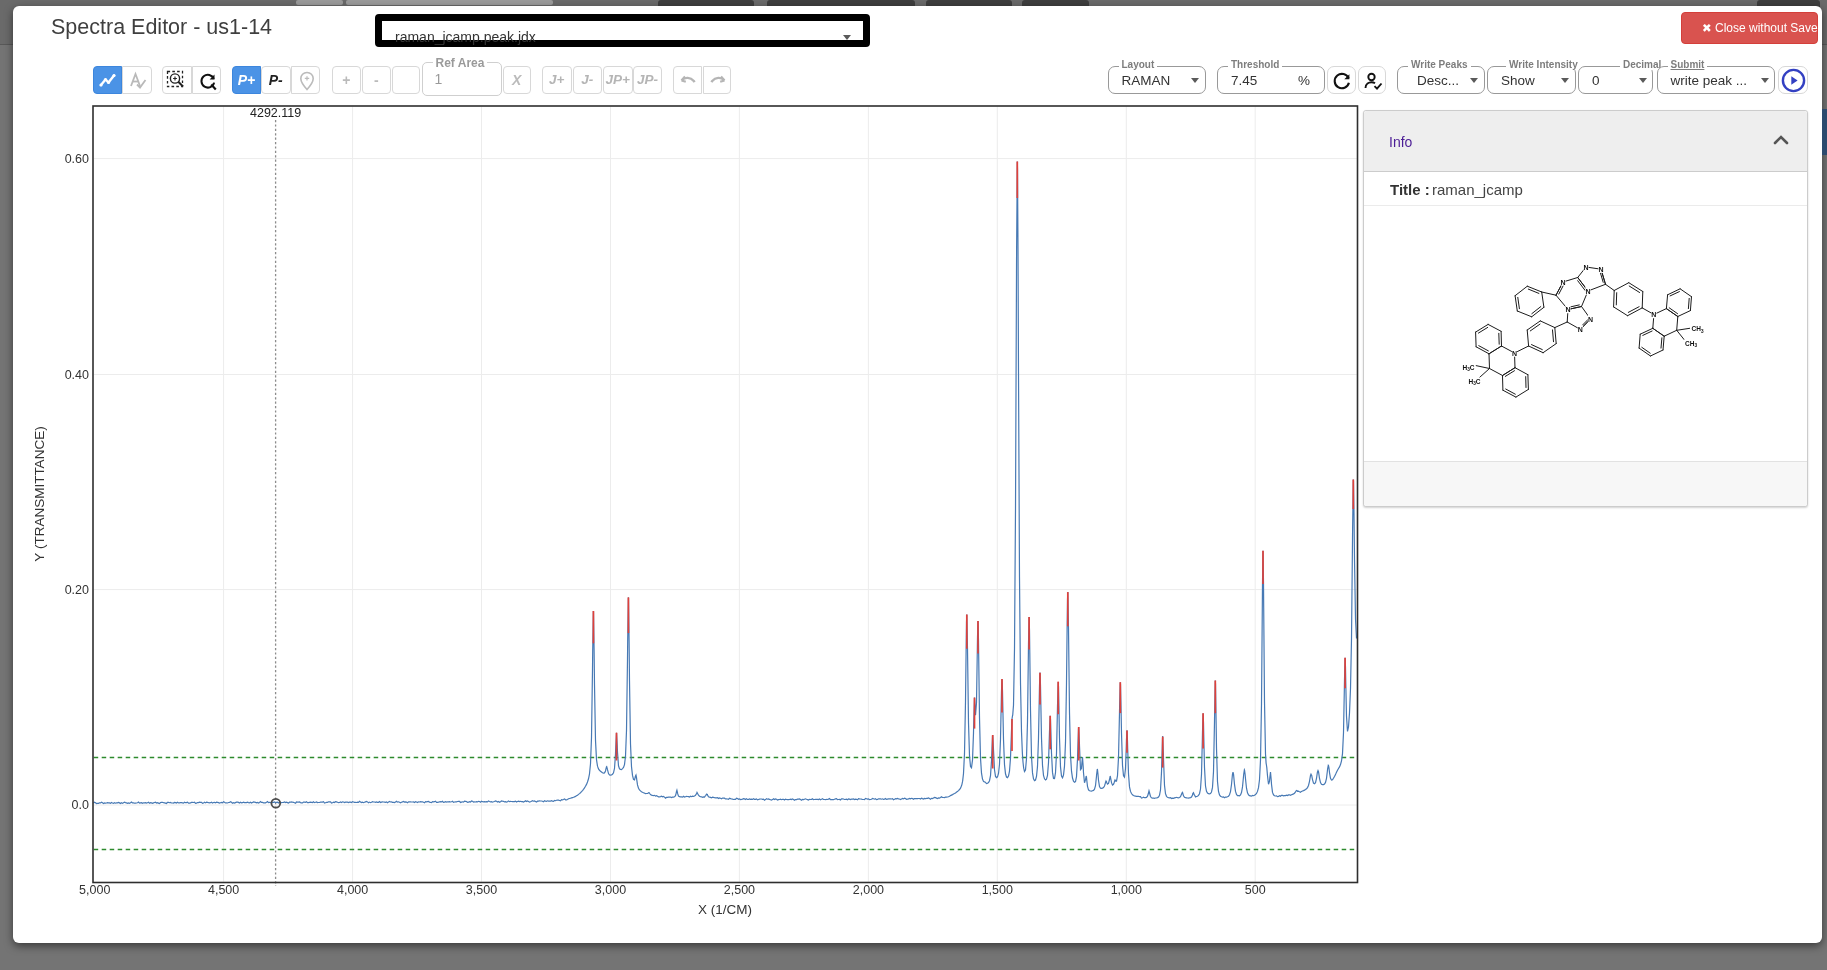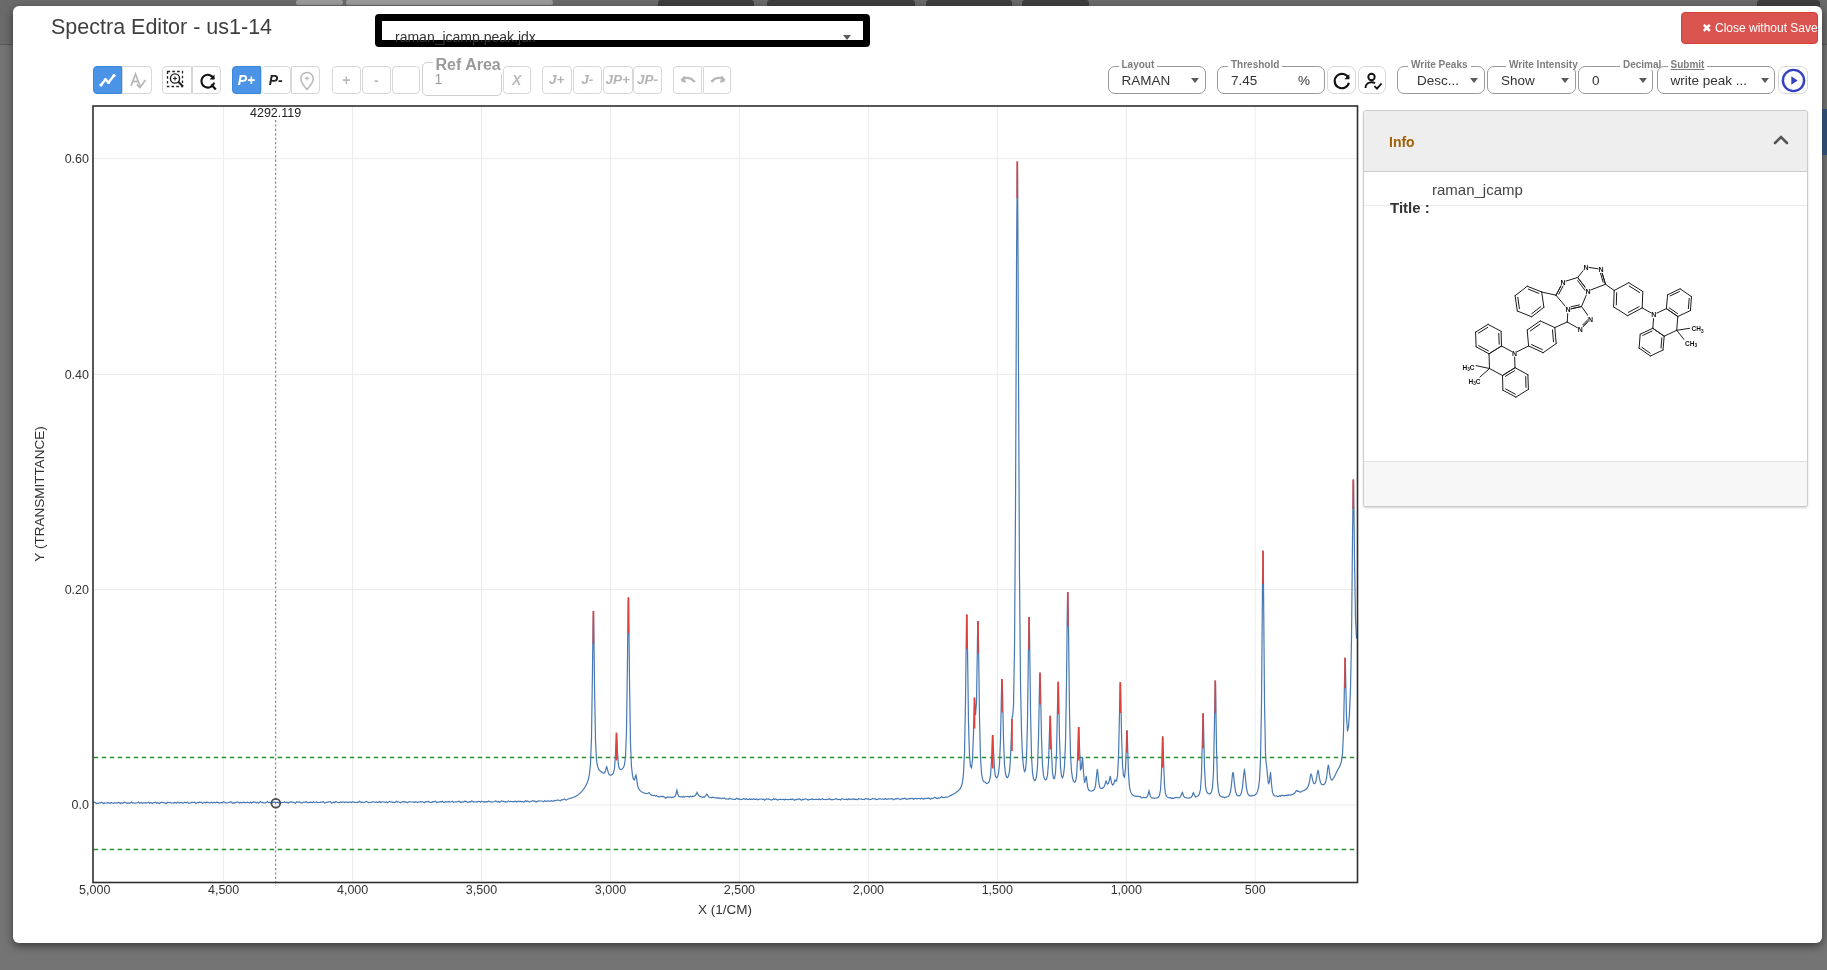--- a/index.html
+++ b/index.html
@@ -21,23 +21,23 @@
   
   .tbtn { position:absolute; top:65.5px; height:28.5px; background:#fff; border:1px solid #d8d8d8; border-radius:4px; }
   .tbtn.blue { background:#4b93e6; border-color:#3c86dd; }
   .lbl { color:#7d7d7d; font-weight:bold; font-size:10px; position:absolute; background:#fff; padding:0 3px; white-space:nowrap; }
   .fieldset { position:absolute; top:65.5px; height:28.5px; border:1px solid #999; border-radius:7px; background:#fff; }
   .ctext { font-size:13.5px; color:#333; position:absolute; top:6px; }
   
   #info { position:absolute; left:1363px; top:110px; width:445px; height:397px; background:#fff;
      border:1px solid #ccc; border-radius:3px; box-shadow:0 1px 2px rgba(0,0,0,.18); }
   #info-h { position:absolute; left:0; top:0; width:100%; height:61px; background:#eee; border-bottom:1px solid #ccc; border-radius:3px 3px 0 0; }
-  #info-h .t { position:absolute; left:25px; top:23px; font-size:14px; color:#a16207;font-weight:bold; }
+  #info-h .t { position:absolute; left:25px; top:23px; font-size:14px; color:#4c1d95; }
   #info-title-row { position:absolute; left:0; top:62px; width:100%; height:33px; border-bottom:1px solid #ebebeb; }
-  #info-title-row .b { position:absolute; left:26px; top:8px; font-size:15px; font-weight:bold; color:#333;margin-top:18px; }
+  #info-title-row .b { position:absolute; left:26px; top:8px; font-size:15px; font-weight:bold; color:#333; }
   #info-title-row .v { position:absolute; left:68px; top:8px; font-size:15px; color:#444; }
   #info-f { position:absolute; left:0; bottom:0; width:100%; height:45px; background:#f7f7f7; border-top:1px solid #e2e2e2; border-radius:0 0 3px 3px; }
 </style>
 </head>
 <body>
 <div id="backdrop-top"></div>
 <div class="ltab" style="left:296px; width:47px;"></div>
 <div class="ltab" style="left:346px; width:207px;"></div>
 <div class="btab" style="left:658px; width:96px;"></div>
 <div class="btab" style="left:767px; width:148px;"></div>
@@ -86,21 +86,21 @@
 <path d="M9 5.2 L9 9.6 M6.8 7.4 L11.2 7.4" stroke="#bbb" stroke-width="1.2"></path>
     </svg></div>
 <div class="tbtn" style="left:332px; width:28.5px; ">
     <span style="display:block;text-align:center;font-size:14px;color:#bbb;line-height:26.5px;font-weight:bold;">+</span>
   </div>
 <div class="tbtn" style="left:362px; width:28.5px; ">
     <span style="display:block;text-align:center;font-size:14px;color:#bbb;line-height:26.5px;font-weight:bold;">-</span>
   </div>
 <div class="tbtn" style="left:392px; width:28px; "></div>
 <div class="fieldset" style="left:421.5px; width:80px; top:61.5px; height:34px; border-color:#cfcfcf; border-radius:5px;">
-    <span class="lbl" style="left:10px; top:-7px; font-size:16px; color:#9a9a9a;">Ref Area</span>
+    <span class="lbl" style="left:10px; top:-7px; font-size:12px; color:#9a9a9a;">Ref Area</span>
     <span style="position:absolute; left:12px; top:8px; font-size:14px; color:#9a9a9a;">1</span>
   </div>
 <div class="tbtn" style="left:502.5px; width:28.5px; ">
     <span style="display:block;text-align:center;font-size:14px;color:#bbb;line-height:26.5px;font-style:italic;font-weight:bold;">X</span>
   </div>
 <div class="tbtn" style="left:542px; width:29.5px; ">
     <span style="display:block;text-align:center;font-size:13.5px;color:#b5b5b5;line-height:26.5px;font-style:italic;font-weight:bold;">J+</span>
   </div>
 <div class="tbtn" style="left:573px; width:28.5px; ">
     <span style="display:block;text-align:center;font-size:13.5px;color:#b5b5b5;line-height:26.5px;font-style:italic;font-weight:bold;">J-</span>

